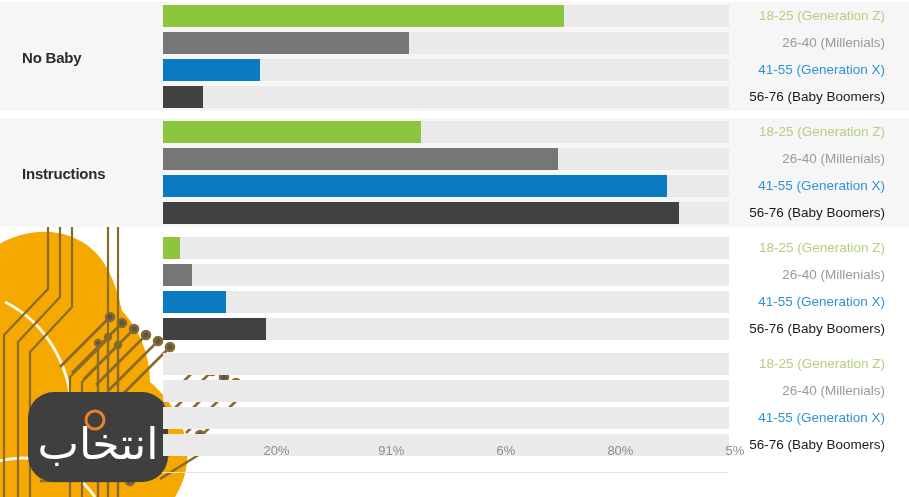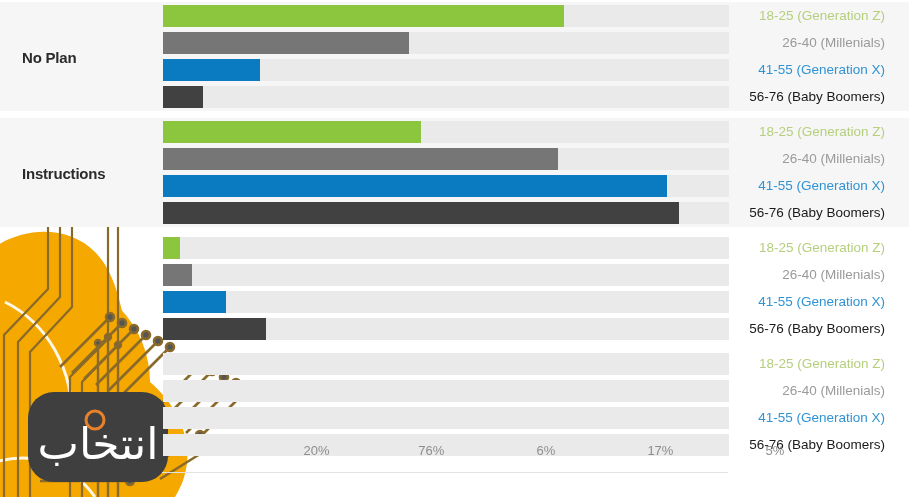--- a/index.html
+++ b/index.html
@@ -63,21 +63,20 @@
 
   
   #axis { position:absolute; left:0; right:0; bottom:34px; height:20px; z-index:3; }
   .tick {
     position:absolute;
     top:0;
     font-size:13px;
     color:#8e8e8e;
     transform:translateX(-50%);
     white-space:nowrap;
-    margin-left:40px;
   }
   .baseline {
     position:absolute;
     left:162px; width:566px;
     height:1px;
     background:#e2e2e2;
     bottom:24px;
     z-index:3;
   }
 </style>
@@ -163,21 +162,21 @@
     </g>
 
     <rect x="28" y="225" width="140" height="90" rx="26" ry="26" fill="#3f3f3f"></rect>
     <circle cx="95" cy="253" r="9" fill="none" stroke="#e8822a" stroke-width="3"></circle>
     <text x="98" y="292" text-anchor="middle" font-family="DejaVu Sans, sans-serif" font-size="44" fill="#ffffff" direction="rtl">انتخاب</text>
   </g>
 </svg>
 
 <div id="chart">
     <div class="group shaded" style="top: 2px; height: 109px;">
-      <div class="group-label">No Plan</div>
+      <div class="group-label">No Baby</div>
       <div class="row" style="top: 3px;">
         <div class="track"></div>
         <div class="bar" style="width: 401px; background: rgb(140, 198, 62);"></div>
         <div class="series-label" style="color: rgb(181, 207, 126);">18-25 (Generation Z)</div>
       </div>
       <div class="row" style="top: 30px;">
         <div class="track"></div>
         <div class="bar" style="width: 246px; background: rgb(118, 118, 118);"></div>
         <div class="series-label" style="color: rgb(154, 154, 154);">26-40 (Millenials)</div>
       </div>
@@ -252,18 +251,18 @@
       </div>
       <div class="row" style="top: 84px;">
         <div class="track"></div>
         <div class="series-label" style="color: rgb(26, 26, 26);">56-76 (Baby Boomers)</div>
       </div>
     </div>
   </div>
 
 <div id="axis">
     <div class="tick" style="left: 276.6px;">20%</div>
-    <div class="tick" style="left: 391.2px;">76%</div>
+    <div class="tick" style="left: 391.2px;">91%</div>
     <div class="tick" style="left: 505.8px;">6%</div>
-    <div class="tick" style="left: 620.4px;">17%</div>
+    <div class="tick" style="left: 620.4px;">80%</div>
     <div class="tick" style="left: 735px;">5%</div>
   </div>
 <div class="baseline"></div>
 
 </body></html>

